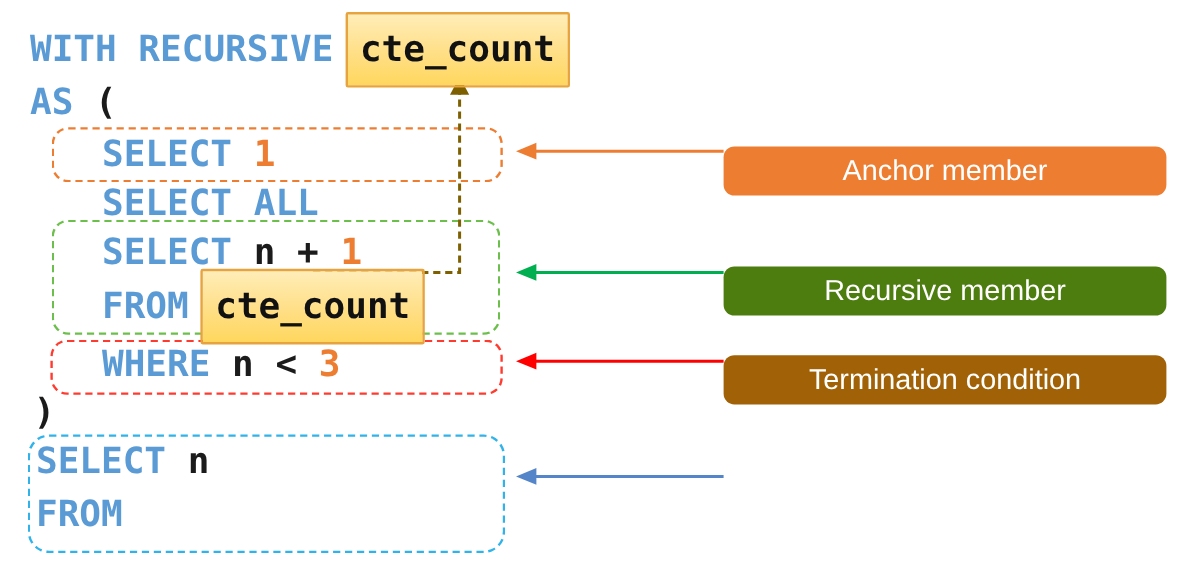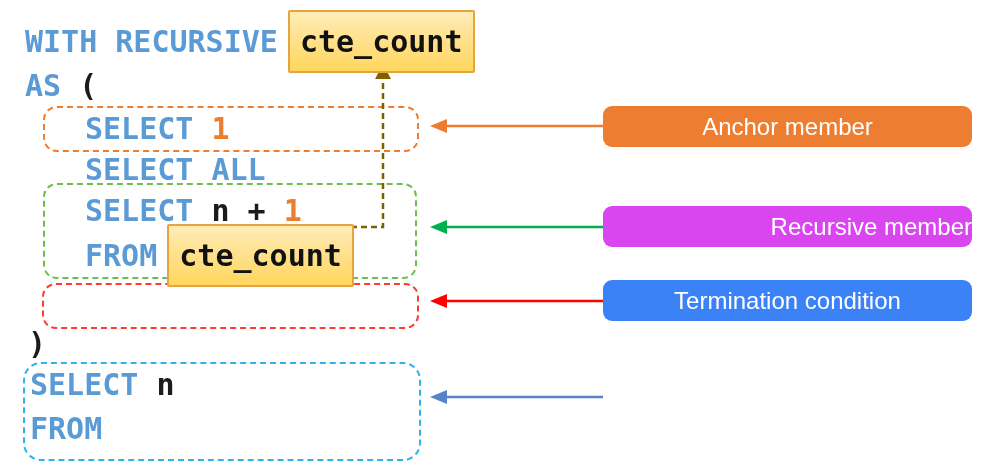--- a/index.html
+++ b/index.html
@@ -47,24 +47,25 @@
   .codebox.outerquery{left:23px;top:362px;width:394px;height:95px;border-color:#2FB3EA;border-radius:18px;}
   
   .label{
     position:absolute;
     left:603px;width:369px;height:41px;
     border-radius:9px;
     display:flex;align-items:center;justify-content:center;
     color:#fff;
     font-size:24px;
     font-family:"Liberation Sans",sans-serif;
+    margin-top:16px;
   }
   .label.anchor{top:106px;background:#ED7D31;}
-  .label.recursive{top:206px;background:#d946ef;justify-content:flex-end;}
-  .label.termination{top:280px;background:#3b82f6;}
+  .label.recursive{top:206px;background:#4d7c0f;}
+  .label.termination{top:280px;background:#a16207;}
   .label.outerquery{top:376px;background:#00B0F0;}
   
   #overlay{position:absolute;left:0;top:0;pointer-events:none;}
 </style>
 </head>
 <body>
 
 <div id="canvas">
 
   <div class="codebox anchor"></div>
@@ -117,20 +118,23 @@
   </div>
 
   <div class="line" style="left:85px;top:191px;">
     <span class="kw">SELECT </span><span class="plain">n + </span><span class="num">1</span>
   </div>
 
   <div class="line" style="left:85px;top:236px;">
     <span class="kw">FROM </span><span class="hl">cte_count</span>
   </div>
 
+  <div class="line" style="left:85px;top:284px;">
+    <span class="kw">WHERE </span><span class="plain">n &lt; </span><span class="num">3</span>
+  </div>
 
   <div class="line" style="left:28px;top:324px;">
     <span class="plain">)</span>
   </div>
 
   <div class="line" style="left:30px;top:365px;">
     <span class="kw">SELECT </span><span class="plain">n</span>
   </div>
 
   <div class="line" style="left:30px;top:409px;">

